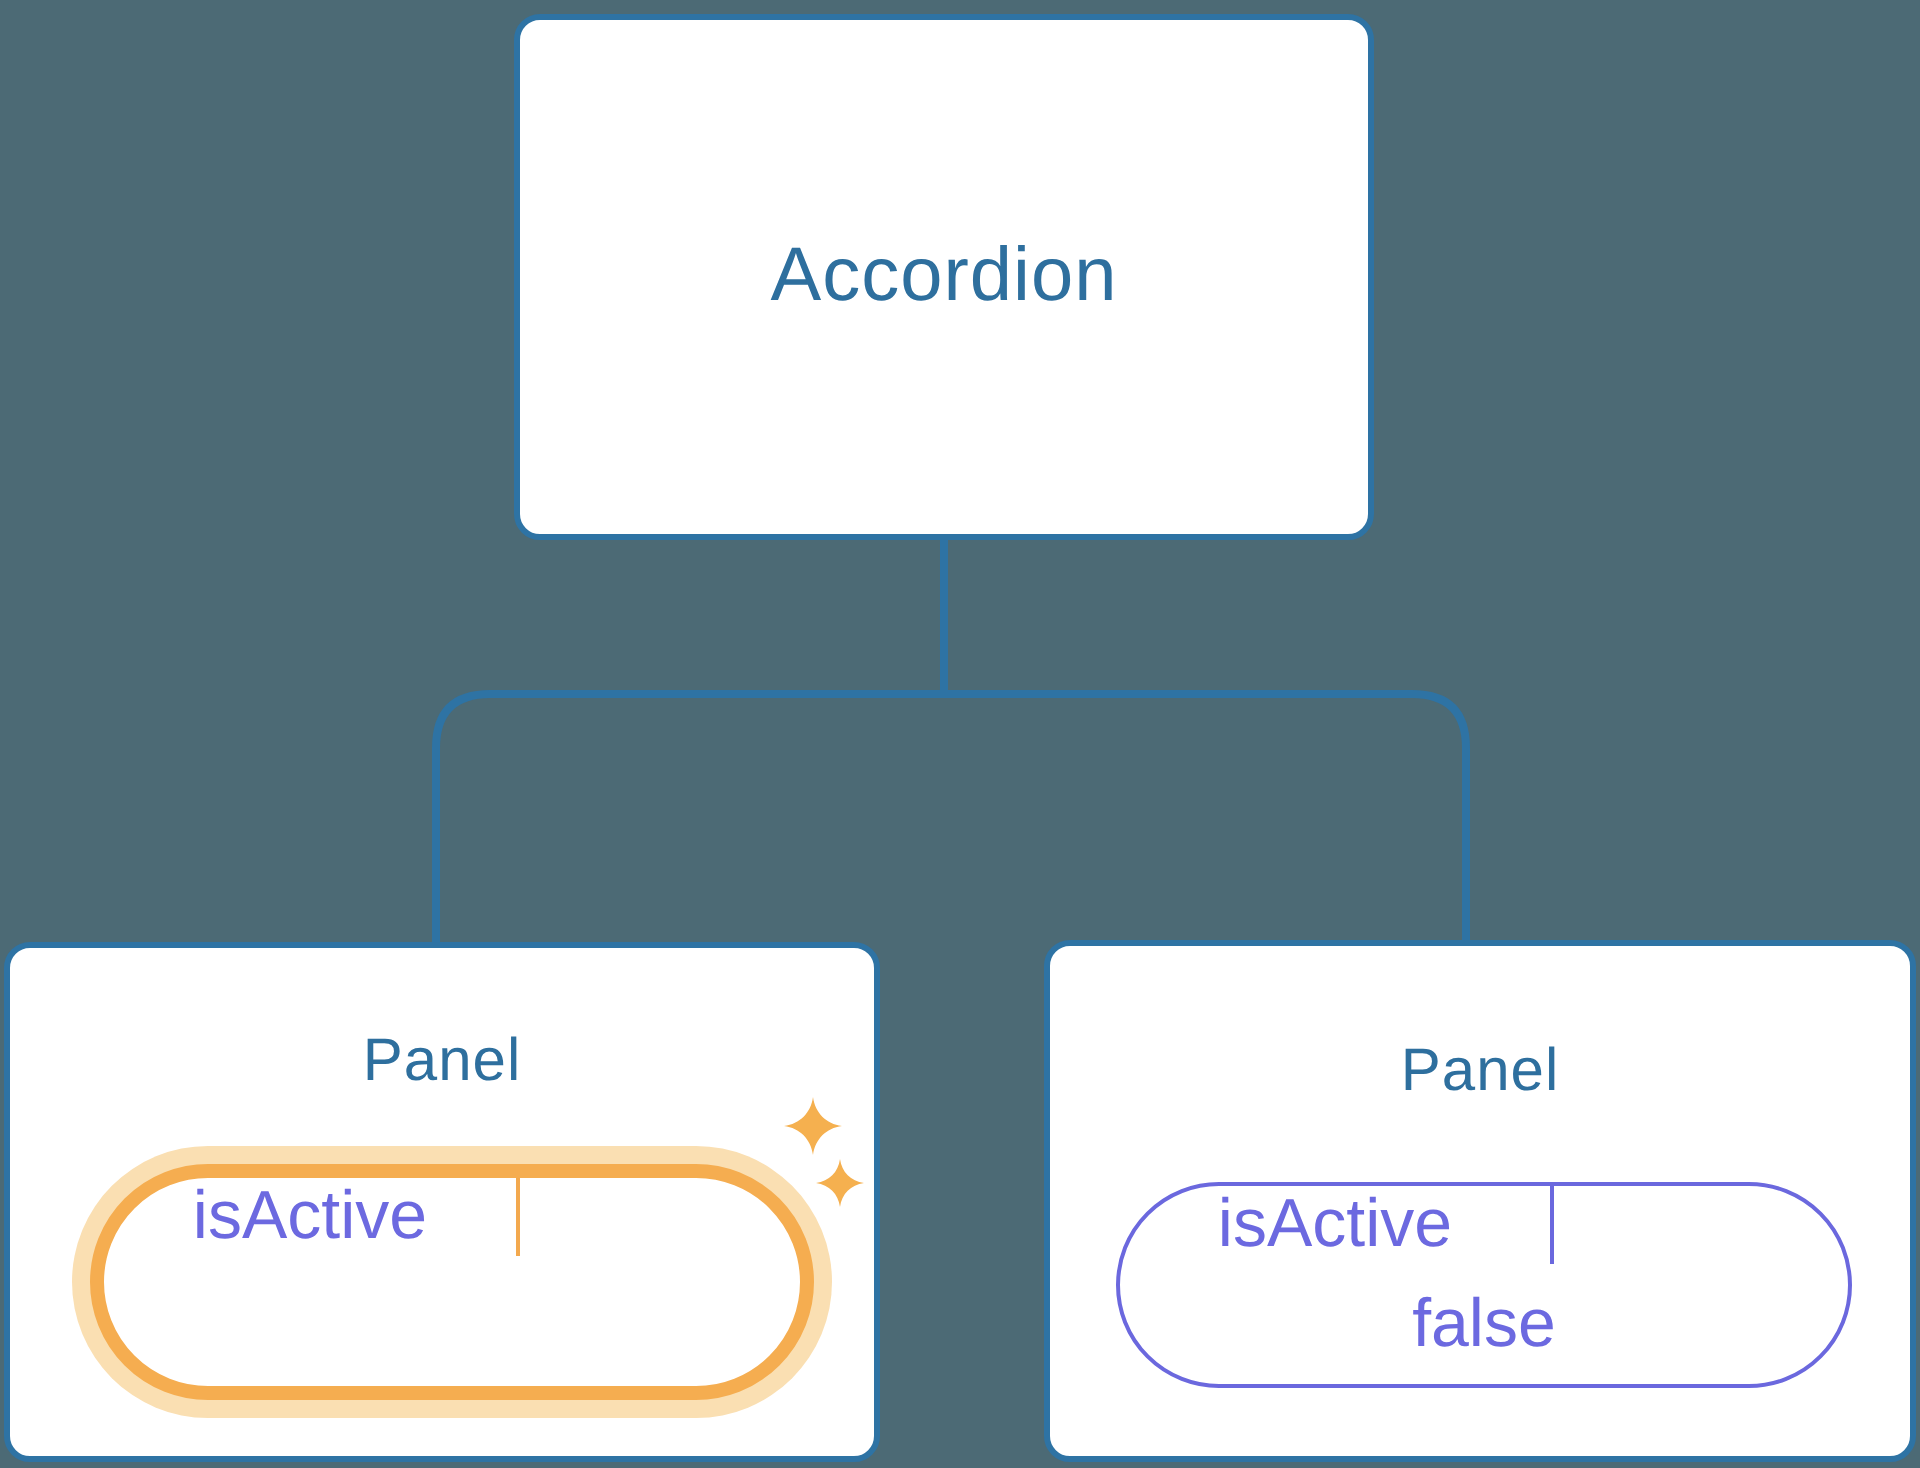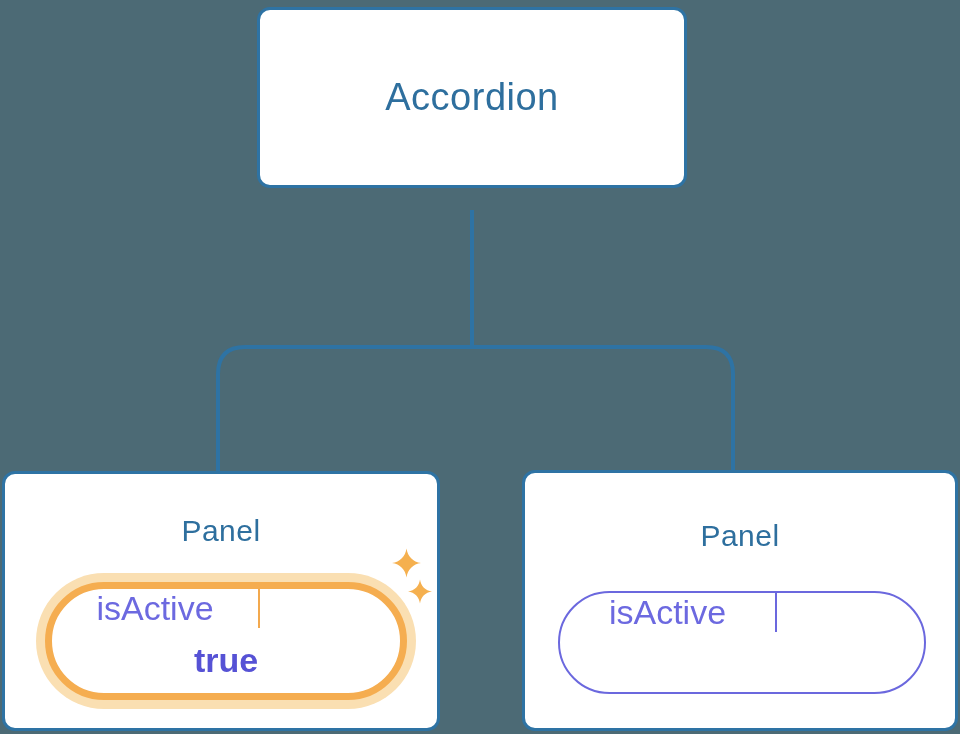--- a/index.html
+++ b/index.html
@@ -12,21 +12,21 @@
   }
   .card {
     position: absolute;
     background: #ffffff;
     border: 3px solid #2E73A4;
     border-radius: 13px;
     box-sizing: border-box;
   }
   #root-card {
     left: 257px; top: 7px;
-    width: 430px; height: 181px;
+    width: 430px; height: 263px;
     display: flex; align-items: center; justify-content: center;
   }
   .root-label {
     font-size: 38px;
     font-weight: 500;
     color: #2E6F9E;
     letter-spacing: 0.5px;
   }
   #connectors {
     position: absolute; left: 0; top: 0;
@@ -93,28 +93,28 @@
 </svg>
 
 <div class="card" id="root-card">
   <span class="root-label">Accordion</span>
 </div>
 
 <div class="card" id="panel-left">
   <div class="panel-title">Panel</div>
   <div class="pill pill-active">
     <div class="pill-cell cell-name">isActive</div>
-    <div class="pill-cell cell-value">true</div>
   </div>
 </div>
 
 <div class="card" id="panel-right">
   <div class="panel-title">Panel</div>
   <div class="pill pill-inactive">
     <div class="pill-cell cell-name">isActive</div>
+    <div class="pill-cell cell-value">false</div>
   </div>
 </div>
 
 <svg class="sparkle" id="sparkle-large" viewBox="0 0 24 24" xmlns="http://www.w3.org/2000/svg">
   <path d="M12 0C12.9 6.6 17.4 11.1 24 12C17.4 12.9 12.9 17.4 12 24C11.1 17.4 6.6 12.9 0 12C6.6 11.1 11.1 6.6 12 0Z" fill="#F5B04F"></path>
 </svg>
 <svg class="sparkle" id="sparkle-small" viewBox="0 0 24 24" xmlns="http://www.w3.org/2000/svg">
   <path d="M12 0C12.9 6.6 17.4 11.1 24 12C17.4 12.9 12.9 17.4 12 24C11.1 17.4 6.6 12.9 0 12C6.6 11.1 11.1 6.6 12 0Z" fill="#F5B04F"></path>
 </svg>
 

